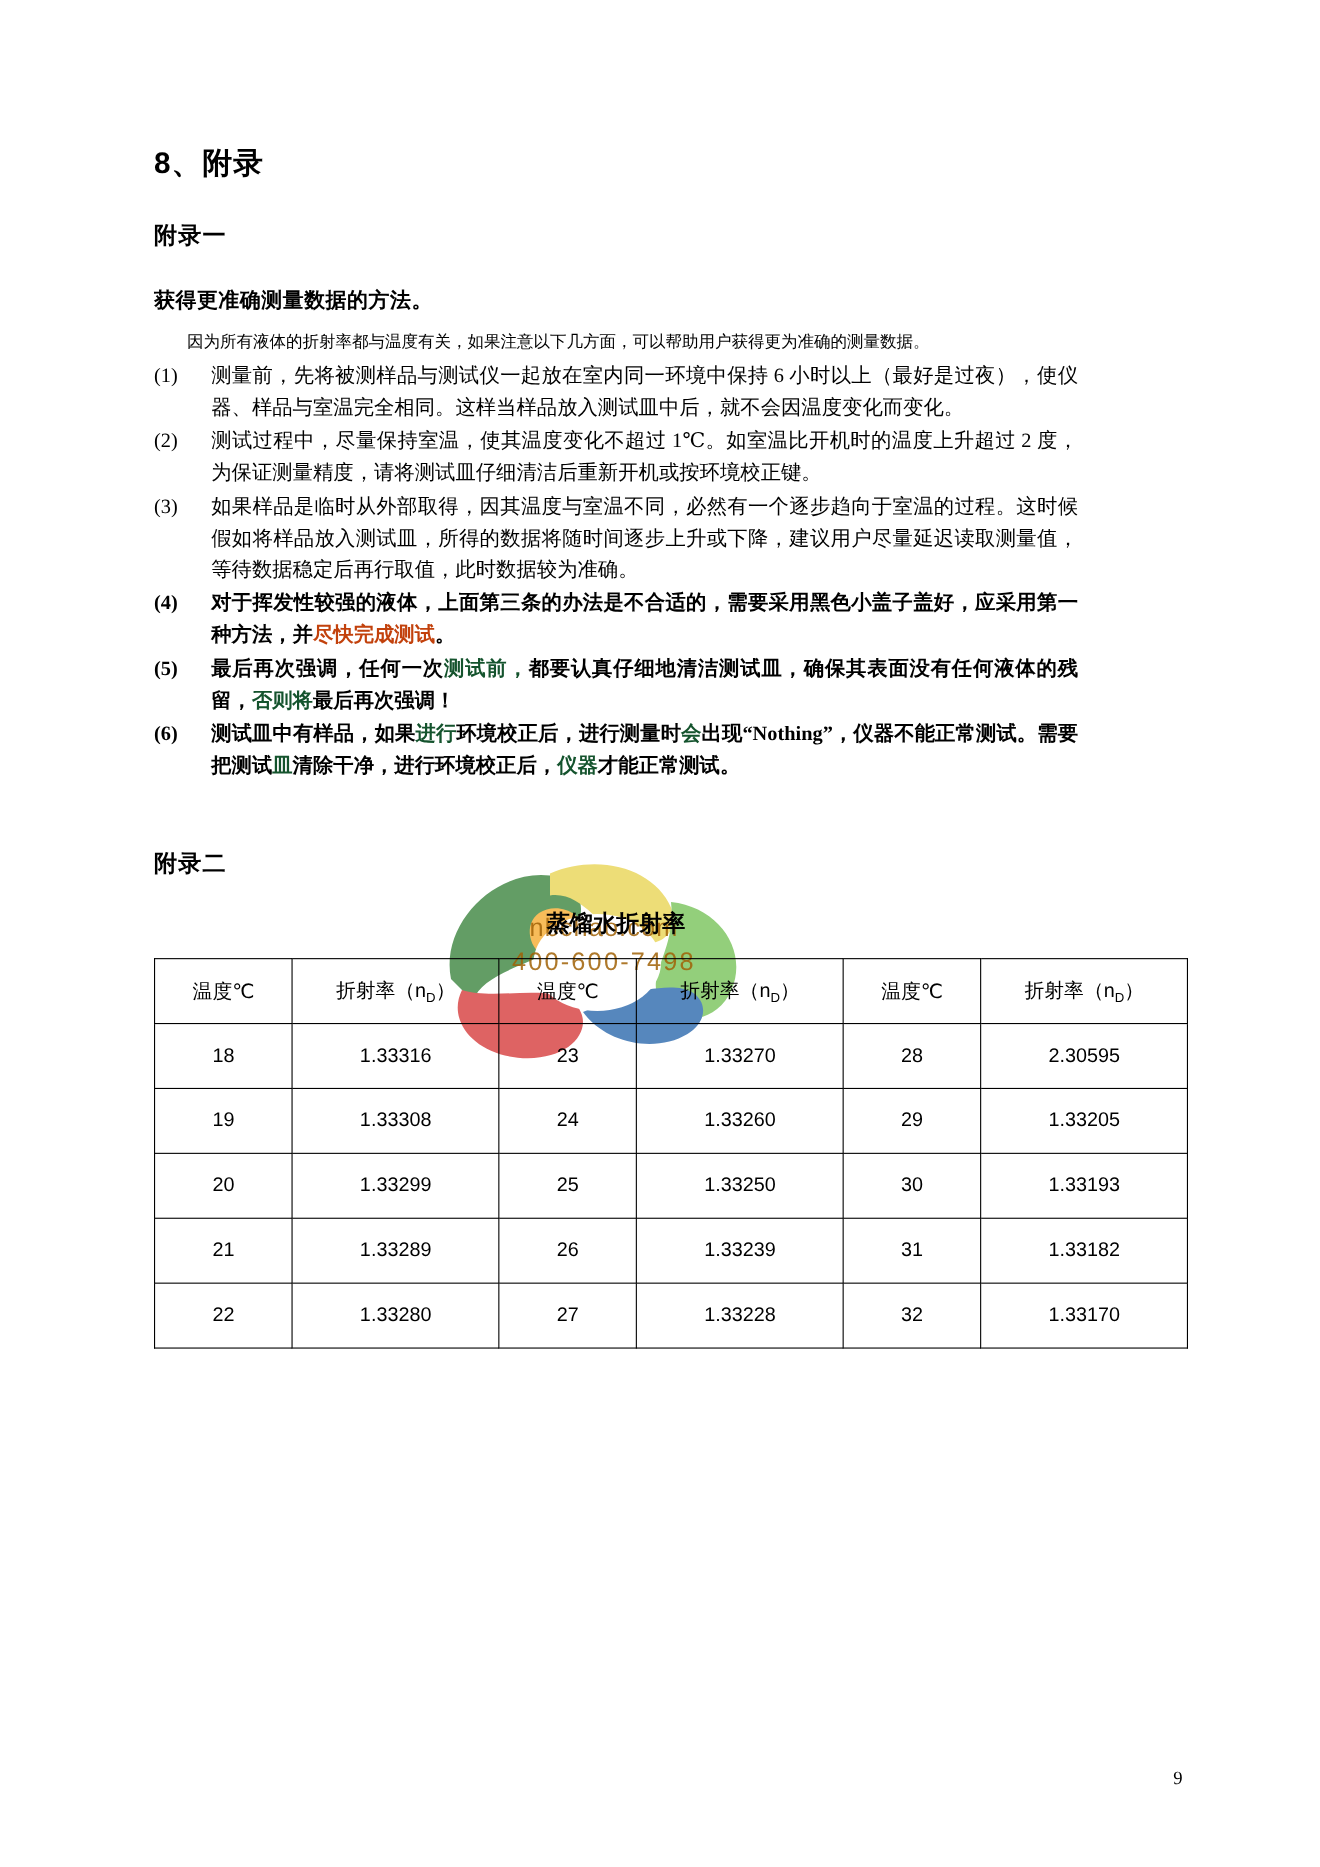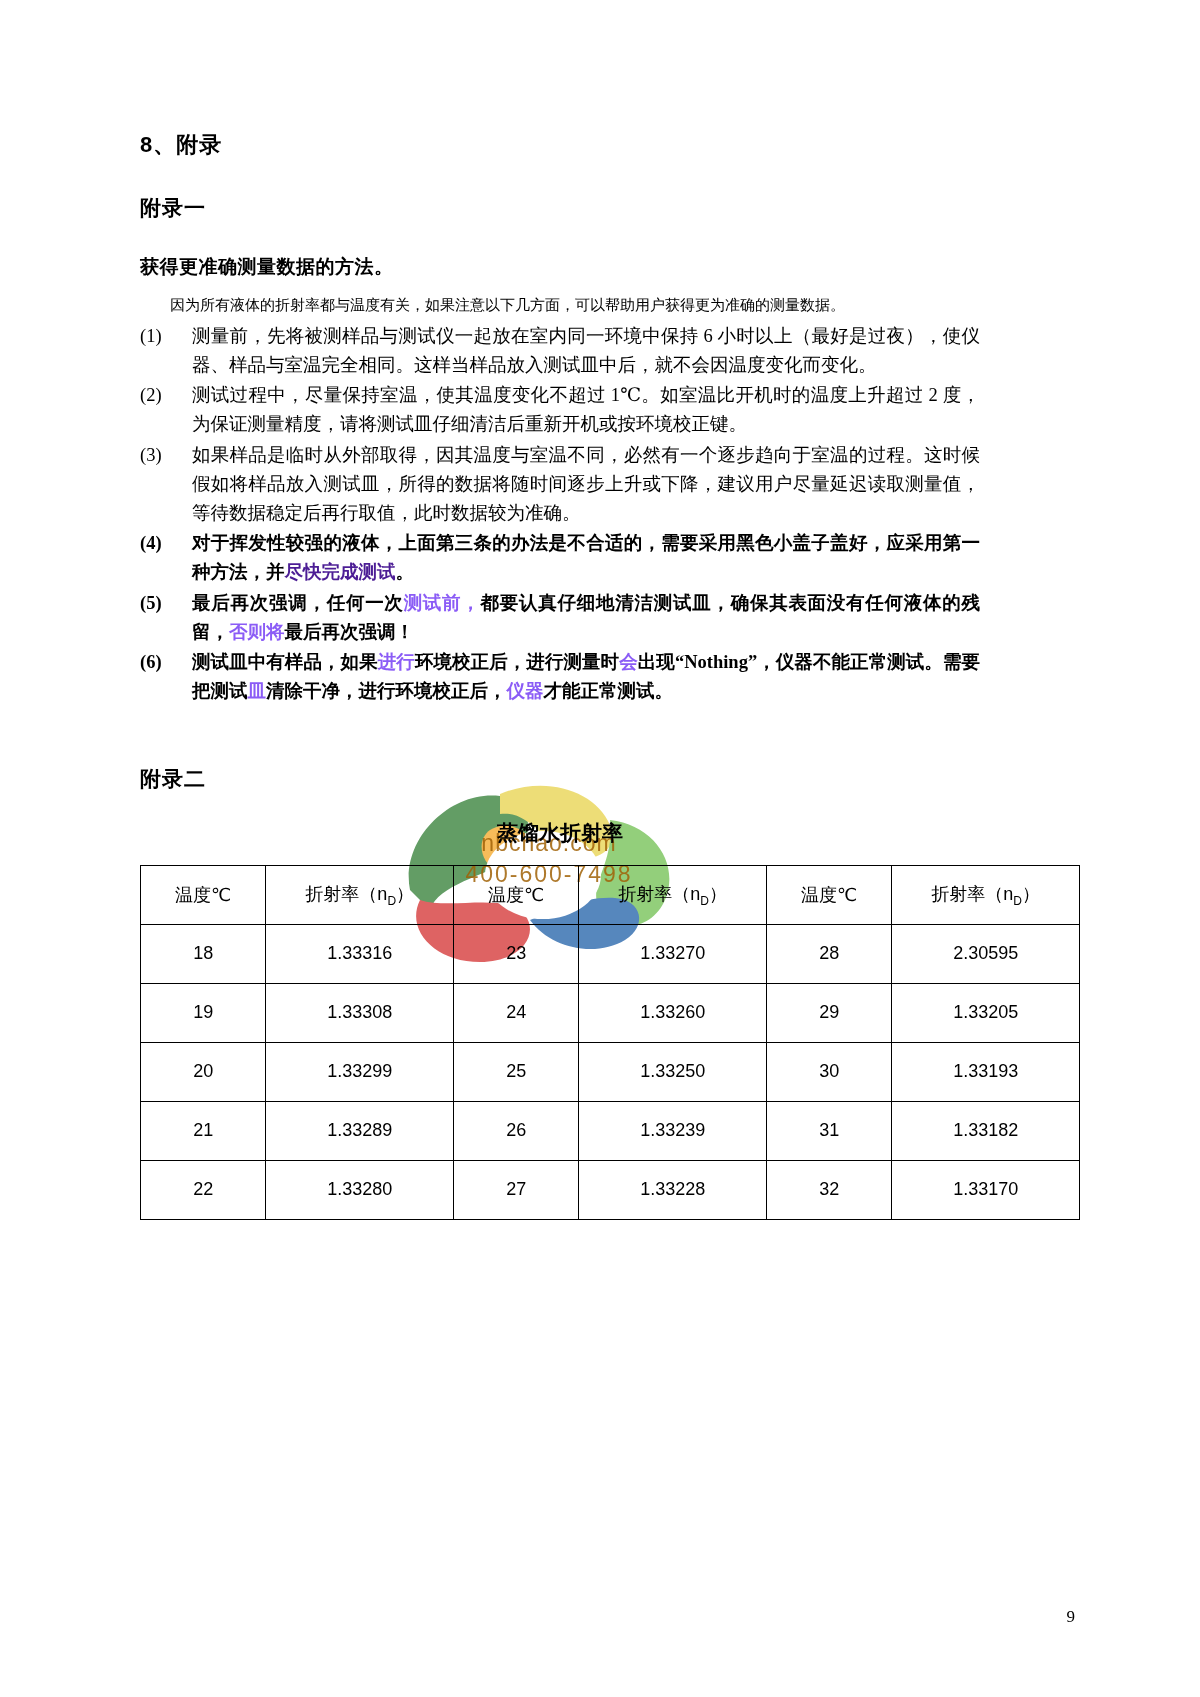--- a/index.html
+++ b/index.html
@@ -20,21 +20,21 @@
   }
   .content {
     position: absolute;
     left: 140px;
     top: 130px;
     width: 840px;
   }
 
   h1.sec-title {
     font-family: "Liberation Sans", "DejaVu Sans", sans-serif;
-    font-size: 22px;
+    font-size: 27px;
     font-weight: bold;
     margin: 0 0 34px 0;
     letter-spacing: 1px;
   }
   h2.sub-title {
     font-family: "Liberation Sans", "DejaVu Sans", sans-serif;
     font-size: 21px;
     font-weight: bold;
     margin: 0 0 32px 0;
     letter-spacing: 1px;
@@ -72,22 +72,22 @@
     position: absolute;
     left: 0;
     top: 0;
     width: 46px;
     font-size: 18.5px;
     font-family: "Liberation Serif", serif;
   }
   li.bold-item {
     font-weight: bold;
   }
-  .hl-red    { color: #8b5cf6; }
-  .hl-green  { color: #4c1d95; }
+  .hl-red    { color: #14532d; }
+  .hl-green  { color: #c2410c; }
 
   h2.sub-title-2 {
     font-family: "Liberation Sans", "DejaVu Sans", sans-serif;
     font-size: 21px;
     font-weight: bold;
     margin: 58px 0 10px 0;
     letter-spacing: 1px;
   }
 
   .table-title {

